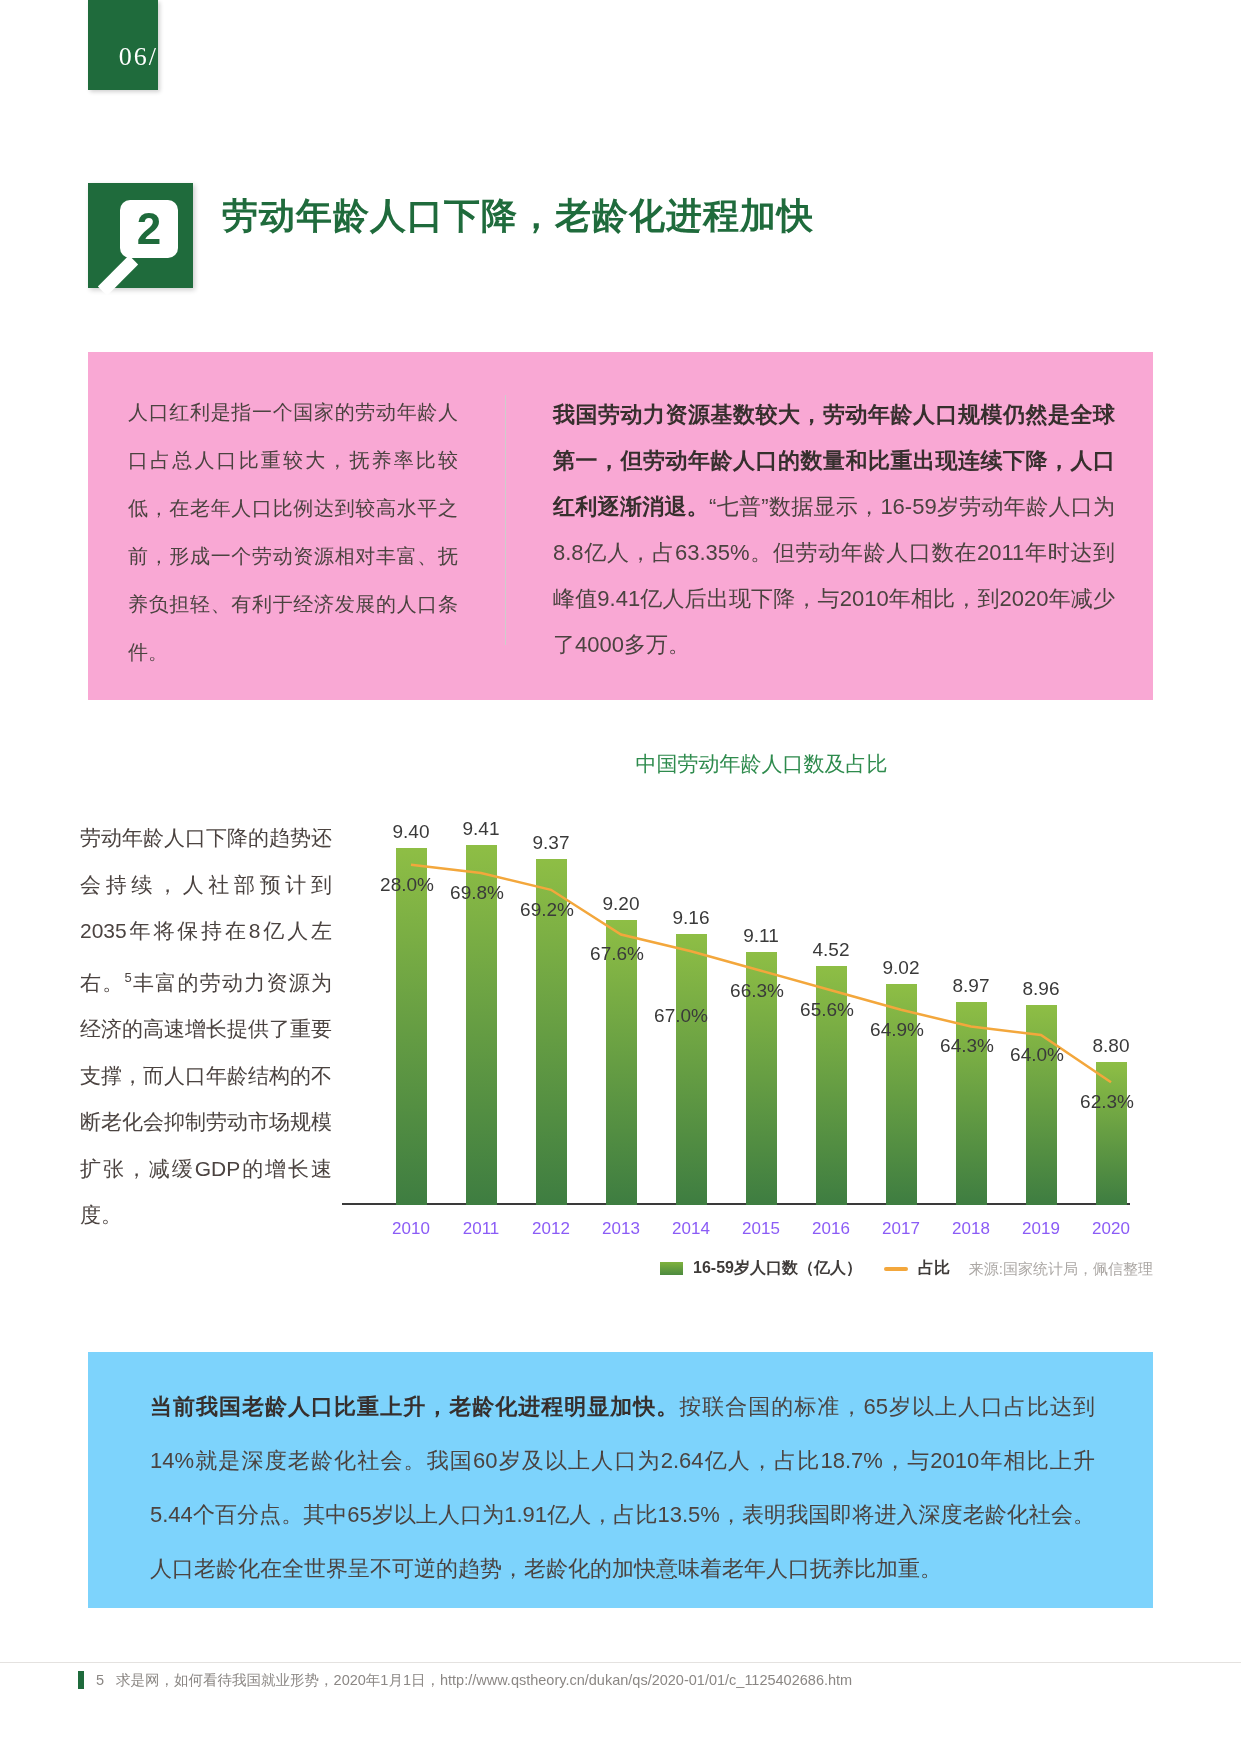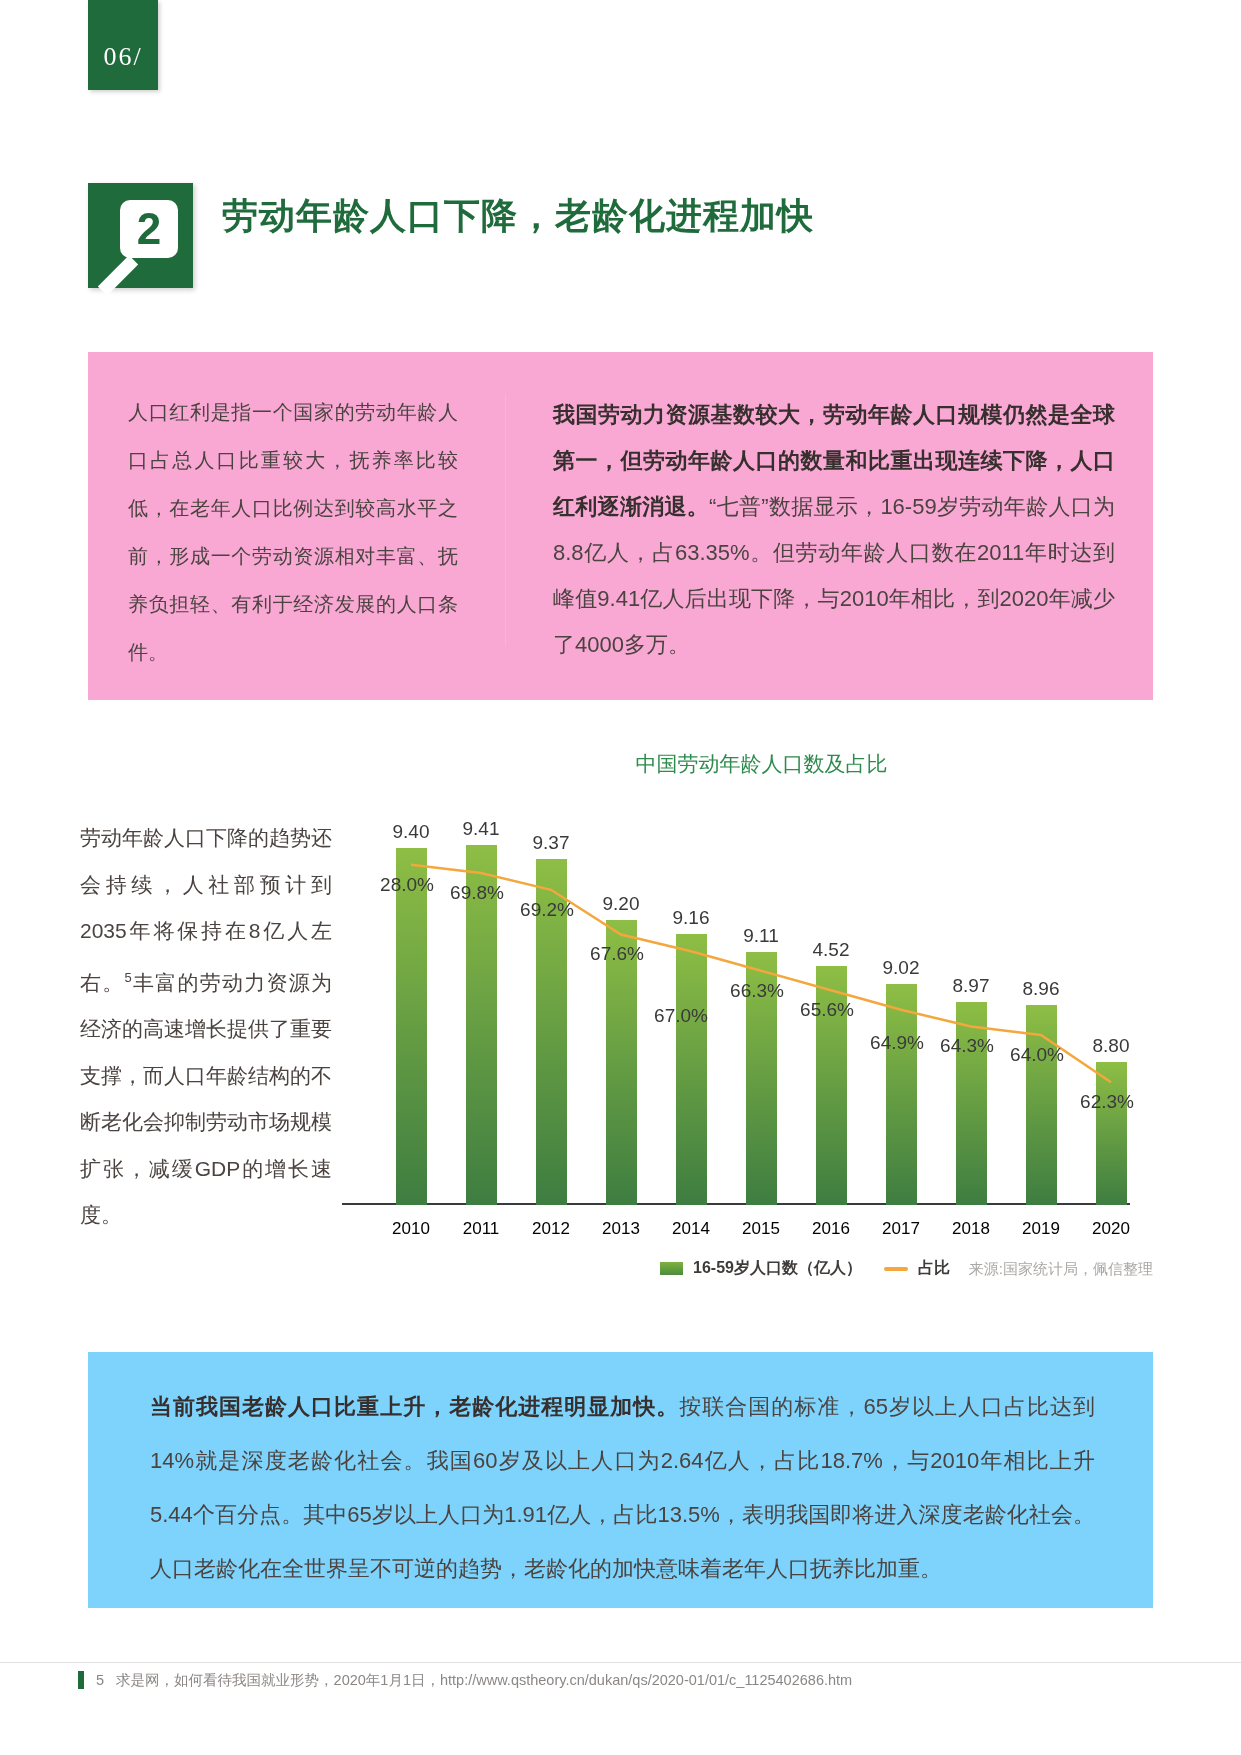--- a/index.html
+++ b/index.html
@@ -5,21 +5,21 @@
   html,body{margin:0;padding:0;}
   body{
     width:1241px;height:1755px;position:relative;background:#ffffff;
     font-family:"Liberation Sans","DejaVu Sans",sans-serif;
     color:#4b4340;overflow:hidden;
   }
   .abs{position:absolute;}
 
   
   .pagenum{left:88px;top:0;width:70px;height:90px;background:#1f6b3c;
-    box-shadow:2px 2px 4px rgba(0,0,0,.18);display:flex;align-items:flex-end;justify-content:center;}
+    box-shadow:2px 2px 4px rgba(0,0,0,.18);display:flex;align-items:flex-end;justify-content:flex-end;}
   .pagenum span{color:#ffffff;font-family:"Liberation Serif","DejaVu Serif",serif;
     font-size:26px;letter-spacing:2px;padding-bottom:18px;}
 
   
   .badge{left:88px;top:183px;width:105px;height:105px;background:#1f6b3c;
     box-shadow:2px 2px 5px rgba(0,0,0,.2);}
   .badge-bubble{position:absolute;left:32px;top:17px;width:58px;height:58px;background:#ffffff;
     border-radius:10px;display:flex;align-items:center;justify-content:center;}
   .badge-bubble span{color:#1f6b3c;font-size:44px;font-weight:bold;line-height:1;}
   .badge-tail{position:absolute;left:8px;top:86px;width:44px;height:13px;background:#ffffff;
@@ -45,21 +45,21 @@
   
   .chart{left:330px;top:750px;width:823px;height:545px;}
   .chart-title{position:absolute;left:0;top:0;width:100%;text-align:center;
     padding-left:40px;box-sizing:border-box;font-size:21px;color:#2e8b4d;}
   .chart-plot{position:absolute;left:0;top:45px;width:823px;height:410px;}
   .chart-axis{position:absolute;left:12px;bottom:0;width:788px;height:0;border-bottom:2px solid #3a3a3a;}
   .bar{position:absolute;bottom:0;width:31px;background:linear-gradient(#8ebe45,#3e7d41);}
   .val-label{position:absolute;width:90px;text-align:center;font-size:19px;color:#3a3a3a;}
   .pct-label{position:absolute;width:96px;text-align:center;font-size:19px;color:#3a3a3a;}
   .chart-line-svg{position:absolute;left:0;top:0;width:823px;height:410px;overflow:visible;}
-  .year-label{position:absolute;width:70px;text-align:center;font-size:17px;color:#000000;}
+  .year-label{position:absolute;width:70px;text-align:center;font-size:17px;color:#8b5cf6;}
   .chart-legend{position:absolute;left:330px;top:508px;display:flex;align-items:center;gap:10px;}
   .legend-swatch-bar{width:23px;height:13px;background:linear-gradient(#7fb23e,#4c8a3f);}
   .legend-label{font-size:16px;font-weight:bold;color:#3f3b39;}
   .legend-dash{width:24px;height:4px;border-radius:2px;background:#f3a73c;margin-left:12px;}
   .chart-source{position:absolute;right:0;top:510px;font-size:15px;color:#aba7a4;}
 
   
   .aging-box{left:88px;top:1352px;width:1065px;height:256px;background:#7dd3fc;}
   .aging-text{position:absolute;left:62px;top:28px;width:945px;font-size:22px;
     line-height:54px;color:#4b4340;text-align:justify;}
@@ -135,21 +135,21 @@
       <svg class="chart-line-svg" viewBox="0 0 823 410">
         <polyline points="81,69.7 151,78.1 221,94.8 291,139.5 361,156.2 431,175.7 501,195.2 571,214.8 641,231.5 711,239.9 781,287.3" fill="none" stroke="#f3a73c" stroke-width="2.5"></polyline>
       </svg>
       <div class="pct-label" style="left: 29px; top: 78.7279px;">28.0%</div>
       <div class="pct-label" style="left: 99px; top: 87.0952px;">69.8%</div>
       <div class="pct-label" style="left: 169px; top: 103.83px;">69.2%</div>
       <div class="pct-label" style="left: 239px; top: 148.456px;">67.6%</div>
       <div class="pct-label" style="left: 303px; top: 165.19px; margin-top: 45px;">67.0%</div>
       <div class="pct-label" style="left: 379px; top: 184.714px;">66.3%</div>
       <div class="pct-label" style="left: 449px; top: 204.238px;">65.6%</div>
-      <div class="pct-label" style="left: 519px; top: 223.762px; margin-top: 13px;">64.9%</div>
+      <div class="pct-label" style="left: 519px; top: 223.762px;">64.9%</div>
       <div class="pct-label" style="left: 589px; top: 240.497px;">64.3%</div>
       <div class="pct-label" style="left: 659px; top: 248.864px;">64.0%</div>
       <div class="pct-label" style="left: 729px; top: 296.279px;">62.3%</div>
     </div>
   <div class="chart-legend">
     <span class="legend-swatch-bar"></span>
     <span class="legend-label">16-59岁人口数（亿人）</span>
     <span class="legend-dash"></span>
     <span class="legend-label">占比</span>
   </div>

